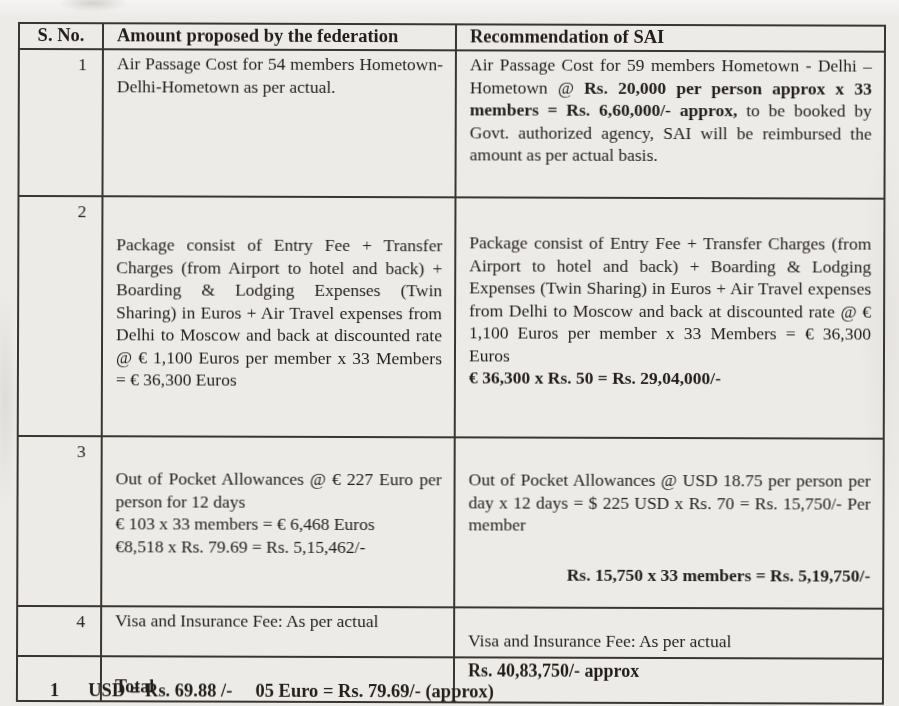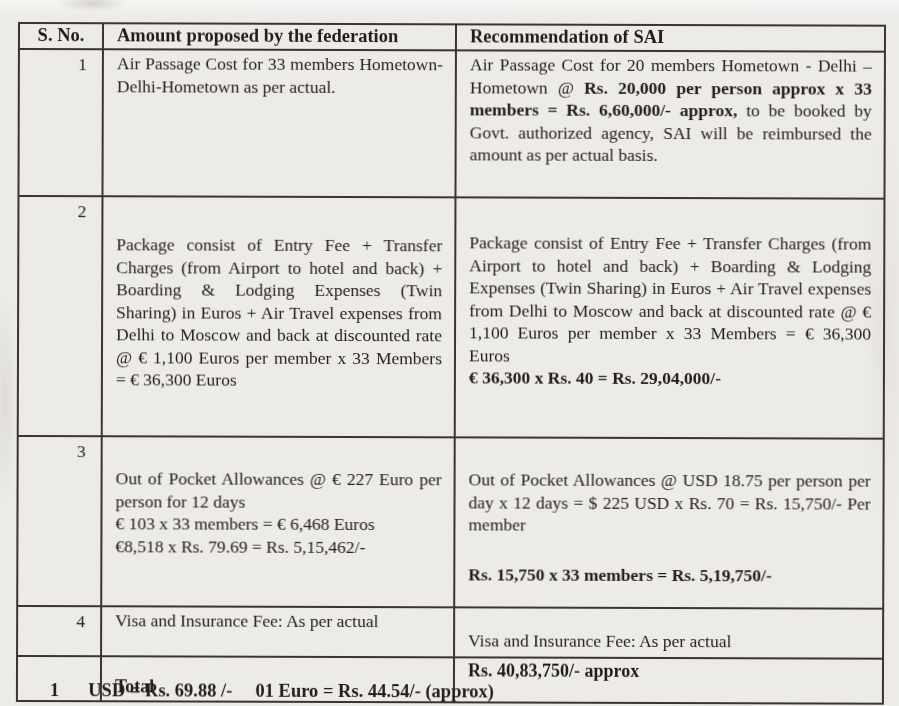--- a/index.html
+++ b/index.html
@@ -52,21 +52,21 @@
   .body-row-0{height:147px;}
   .body-row-1{height:240px;}
   .body-row-2{height:170px;}
   .body-row-3{height:50px;}
   td.sno-cell{
     text-align:right;padding:3px 15px 0 4px;
   }
   td.valign-bottom{vertical-align:bottom;padding-bottom:5px;}
   p.para{margin:0;padding:0;}
   p.justify{text-align:justify;text-justify:inter-word;}
-  p.gap-before{margin-top:27px;}
+  p.gap-before{margin-top:27px;text-align:right;}
   .bold{font-weight:bold;}
   tfoot tr{height:26px;}
   td.total-label{font-weight:bold;font-size:18px;padding-top:18px;}
   td.total-value{font-weight:bold;font-size:18px;padding-top:1px;}
   .note{
     position:absolute;left:34px;top:658px;
     font-weight:bold;font-size:18.5px;white-space:nowrap;
   }
   .note .n-prefix{margin-right:29px;}
   .note .n-usd{margin-right:23px;text-align:right;}
@@ -90,34 +90,34 @@
       <tr>
         <th class="sno-h">S. No.</th>
         <th>Amount proposed by the federation</th>
         <th>Recommendation of SAI</th>
       </tr>
     </thead>
     <tbody>
         <tr class="body-row body-row-0">
           <td class="sno-cell">1</td>
           <td class="content-cell">
-            <p class="para justify"><span>Air Passage Cost for 33 members Hometown-Delhi-Hometown as per actual.</span></p>
+            <p class="para justify"><span>Air Passage Cost for 54 members Hometown-Delhi-Hometown as per actual.</span></p>
           </td>
           <td class="content-cell">
-            <p class="para justify"><span>Air Passage Cost for 20 members Hometown - Delhi –Hometown @ </span><span class="bold">Rs. 20,000 per person approx x 33 members = Rs. 6,60,000/- approx,</span><span> to be booked by Govt. authorized agency, SAI will be reimbursed the amount as per actual basis.</span></p>
+            <p class="para justify"><span>Air Passage Cost for 59 members Hometown - Delhi –Hometown @ </span><span class="bold">Rs. 20,000 per person approx x 33 members = Rs. 6,60,000/- approx,</span><span> to be booked by Govt. authorized agency, SAI will be reimbursed the amount as per actual basis.</span></p>
           </td>
         </tr>
         <tr class="body-row body-row-1">
           <td class="sno-cell">2</td>
           <td class="content-cell" style="padding-top: 36px;">
             <p class="para justify"><span>Package consist of Entry Fee + Transfer Charges (from Airport to hotel and back) + Boarding &amp; Lodging Expenses (Twin Sharing) in Euros + Air Travel expenses from Delhi to Moscow and back at discounted rate @ € 1,100 Euros per member x 33 Members = € 36,300 Euros</span></p>
           </td>
           <td class="content-cell" style="padding-top: 33px;">
             <p class="para justify"><span>Package consist of Entry Fee + Transfer Charges (from Airport to hotel and back) + Boarding &amp; Lodging Expenses (Twin Sharing) in Euros + Air Travel expenses from Delhi to Moscow and back at discounted rate @ € 1,100 Euros per member x 33 Members = € 36,300 Euros</span></p>
-            <p class="para"><span class="bold">€ 36,300 x Rs. 40 = Rs. 29,04,000/-</span></p>
+            <p class="para"><span class="bold">€ 36,300 x Rs. 50 = Rs. 29,04,000/-</span></p>
           </td>
         </tr>
         <tr class="body-row body-row-2">
           <td class="sno-cell">3</td>
           <td class="content-cell" style="padding-top: 30px;">
             <p class="para justify"><span>Out of Pocket Allowances @ € 227 Euro per person for 12 days</span></p>
             <p class="para"><span>€ 103 x 33 members =  € 6,468 Euros</span></p>
             <p class="para"><span>€8,518 x Rs. 79.69 = Rs. 5,15,462/-</span></p>
           </td>
           <td class="content-cell" style="padding-top: 30px;">
@@ -138,15 +138,15 @@
     <tfoot>
       <tr>
         <td class="sno-cell"></td>
         <td class="total-label">Total</td>
         <td class="total-value">Rs. 40,83,750/- approx</td>
       </tr>
     </tfoot>
   </table>
 
   <div class="note">
-    <span class="n-prefix">1</span><span class="n-usd">USD = Rs. 69.88 /-</span><span class="n-euro">01 Euro = Rs. 44.54/- (approx)</span>
+    <span class="n-prefix">1</span><span class="n-usd">USD = Rs. 69.88 /-</span><span class="n-euro">05 Euro = Rs. 79.69/- (approx)</span>
   </div>
 </div>
 
 </body></html>

